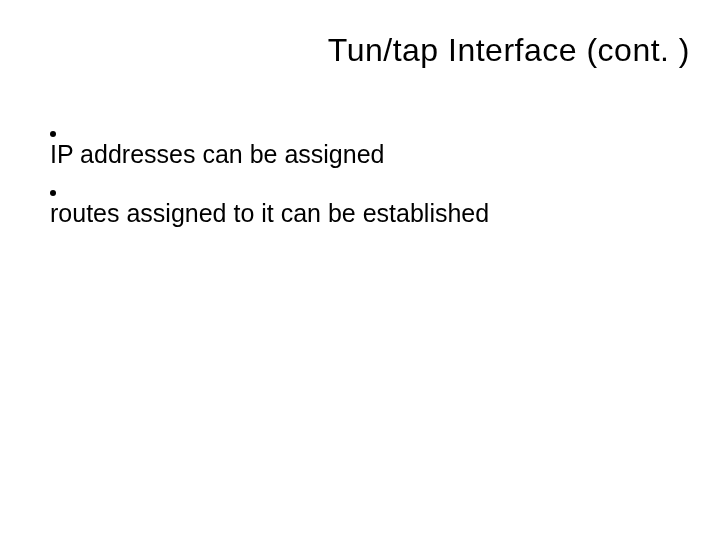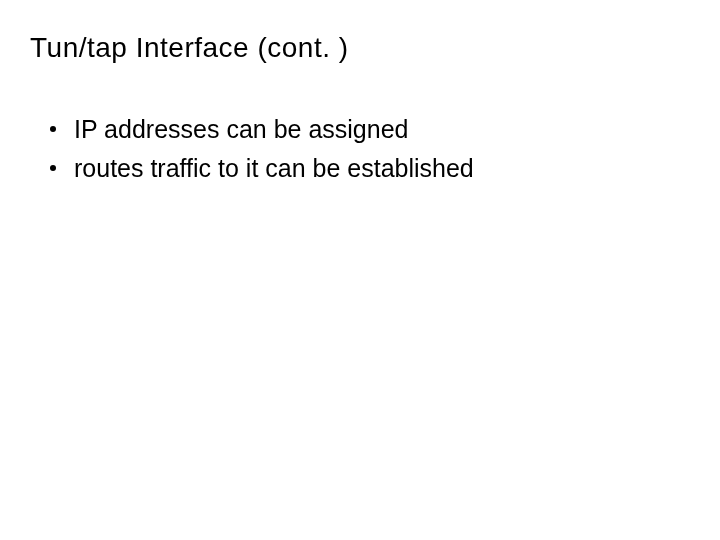--- a/index.html
+++ b/index.html
@@ -14,37 +14,38 @@
       font-family: Arial, Helvetica, sans-serif;
       color: #000000;
       overflow: hidden;
     }
     .slide {
       width: 100%;
       height: 100%;
       padding: 30px 30px 30px 30px;
     }
     .title {
-      font-size: 28px;
+      font-size: 32px;
       font-weight: normal;
-      text-align: left;
+      text-align: right;
       margin-top: 2px;
       margin-bottom: 48px;
       letter-spacing: 0.5px;
     }
     .bullet-list {
       list-style: none;
       padding-left: 20px;
     }
     .bullet-item {
       font-size: 25px;
       line-height: 1.4;
       margin-bottom: 4px;
       display: flex;
       align-items: flex-start;
+      flex-direction: column;
     }
     .bullet-marker {
       display: inline-block;
       width: 6px;
       height: 6px;
       background: #000000;
       border-radius: 50%;
       margin-right: 18px;
       margin-top: 14px;
       flex-shrink: 0;
@@ -58,16 +59,16 @@
 
 <div class="slide">
   <h1 class="title">Tun/tap Interface (cont. )</h1>
   <ul class="bullet-list">
     <li class="bullet-item">
       <span class="bullet-marker"></span>
       <span class="bullet-text">IP addresses can be assigned</span>
     </li>
     <li class="bullet-item">
       <span class="bullet-marker"></span>
-      <span class="bullet-text">routes traffic to it can be established</span>
+      <span class="bullet-text">routes assigned to it can be established</span>
     </li>
   </ul>
 </div>
 
 </body></html>

